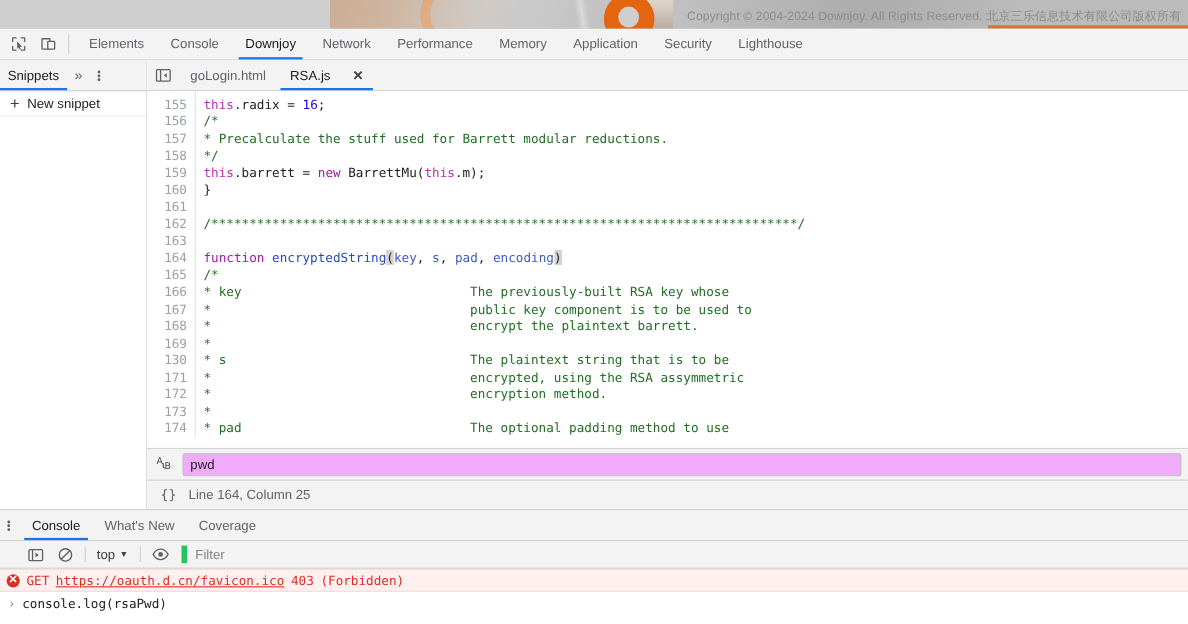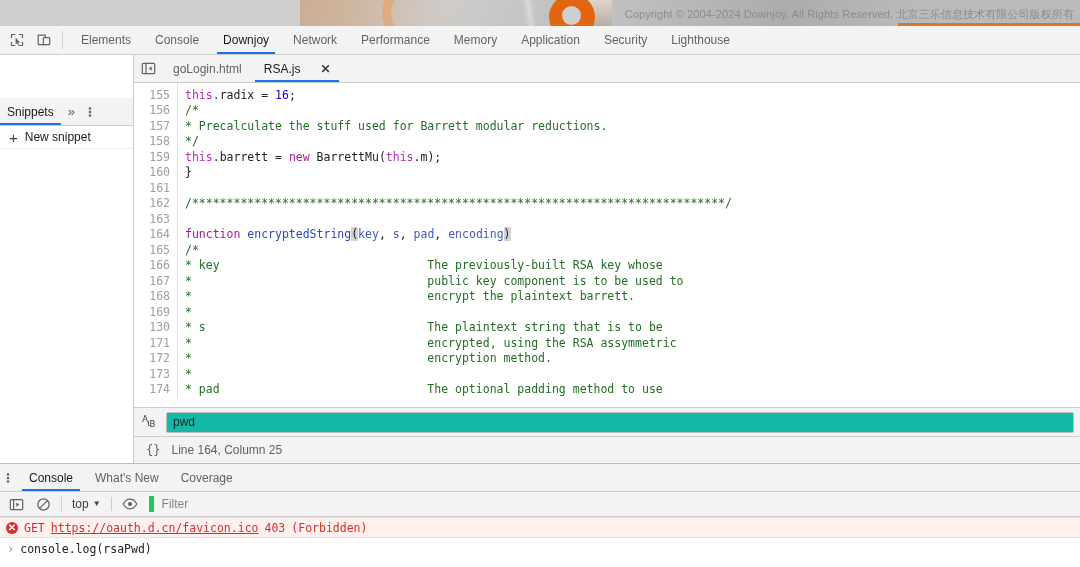--- a/index.html
+++ b/index.html
@@ -174,21 +174,20 @@
     border-right: 1px solid #cdcdcd;
     min-height: 0;
   }
   .snip-tabbar {
     flex: 0 0 27px;
     height: 27px;
     display: flex;
     align-items: stretch;
     background: #f3f3f3;
     border-bottom: 1px solid #cdcdcd;
-    margin-top: 43px;
   }
   .snip-tab {
     padding: 0 7px;
     display: flex;
     align-items: center;
     font-size: 12px;
     color: #1a1a1a;
     position: relative;
     cursor: pointer;
   }
@@ -373,21 +372,21 @@
     gap: 6px;
     padding: 0 6px 0 8px;
     background: #f3f3f3;
     border-top: 1px solid #cdcdcd;
     box-sizing: border-box;
   }
   .eval-input {
     flex: 1 1 auto;
     height: 21px;
     line-height: 21px;
-    background: #14b8a6;
+    background: #f0abfc;
     border: 1px solid #bdbdbd;
     border-radius: 2px;
     padding: 0 6px;
     font-size: 12px;
     color: #202124;
     box-sizing: border-box;
     font-family: "Liberation Sans", sans-serif;
     outline: none;
   }
   .status-bar {
@@ -450,21 +449,21 @@
     left: 4px; right: 4px; bottom: 0;
     height: 2px;
     background: #1a73e8;
   }
   .console-toolbar {
     flex: 0 0 25px;
     height: 25px;
     display: flex;
     align-items: center;
     gap: 3px;
-    padding: 0 4px;
+    padding: 0 20px;
     background: #f3f3f3;
     border-bottom: 1px solid #cdcdcd;
     box-sizing: border-box;
   }
   .ct-btn {
     width: 24px; height: 21px;
     display: flex;
     align-items: center;
     justify-content: center;
     cursor: pointer;

